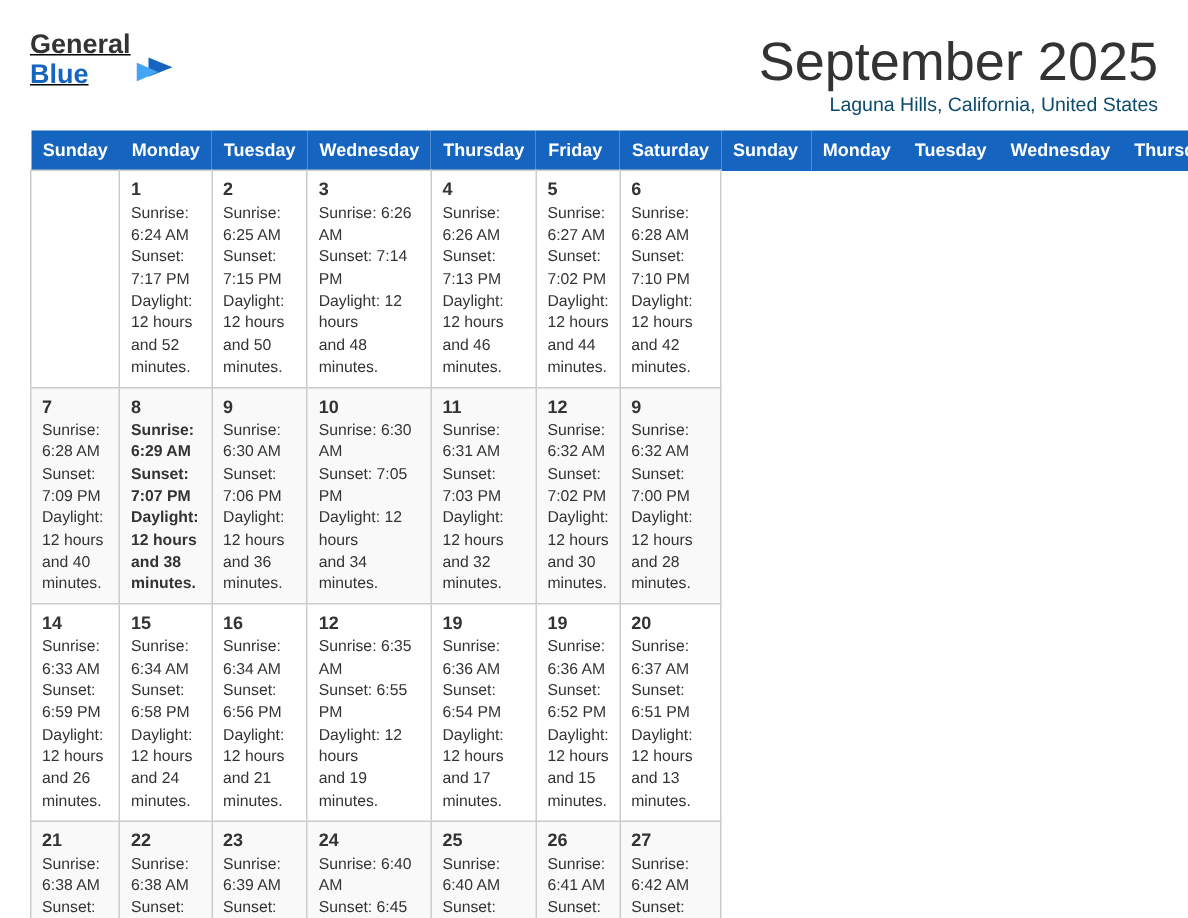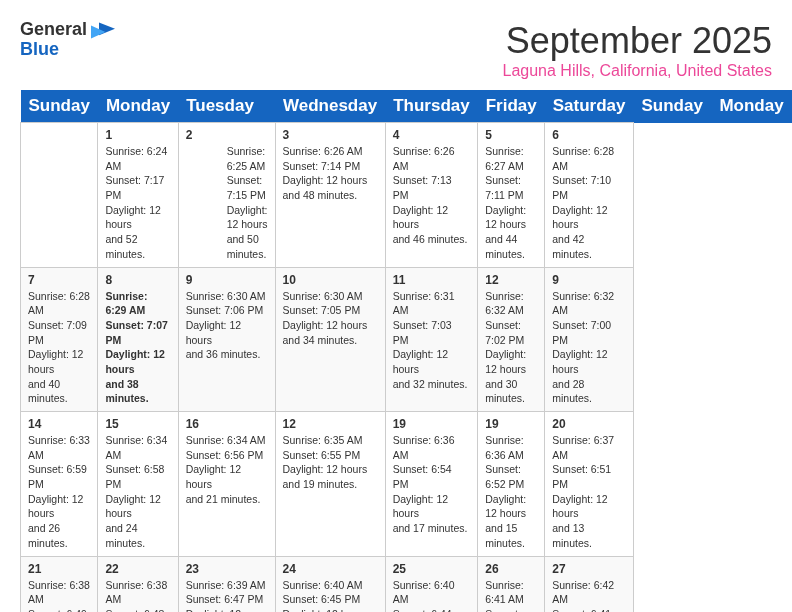--- a/index.html
+++ b/index.html
@@ -11,22 +11,23 @@
       padding: 20px;
     }
     .header {
       display: flex;
       justify-content: space-between;
       align-items: flex-start;
       margin-bottom: 10px;
     }
     .logo {
       display: flex;
-      align-items: flex-start;
+      align-items: flex-end;
       gap: 4px;
+      text-decoration: underline;
     }
     .logo-text {
       font-size: 18px;
       font-weight: bold;
       line-height: 1.1;
     }
     .logo-text .general { color: #333; }
     .logo-text .blue { color: #1565c0; }
     .logo-icon {
       width: 24px;
@@ -34,34 +35,34 @@
     }
     .title-block {
       text-align: right;
     }
     .month-title {
       font-size: 36px;
       font-weight: normal;
       color: #333;
     }
     .location {
-      font-size: 16px;
-      color: #ec4899;
+      font-size: 13px;
+      color: #0c4a6e;
     }
     table {
       width: 100%;
       border-collapse: collapse;
       font-size: 11px;
     }
     th {
       background: #1565c0;
       color: #fff;
       text-align: left;
       padding: 6px 8px;
-      font-size: 17px;
+      font-size: 12px;
       font-weight: bold;
     }
     td {
       border: 1px solid #ccc;
       vertical-align: top;
       padding: 5px 7px;
       width: calc(100% / 7);
       min-height: 80px;
       height: 90px;
     }
@@ -125,21 +126,21 @@
         <td class="empty-cell"></td>
         <td>
           <div class="day-number">1</div>
           <div class="day-info" style="white-space: pre-line;">Sunrise: 6:24 AM
 Sunset: 7:17 PM
 Daylight: 12 hours
 and 52 minutes.</div>
         </td>
         <td>
           <div class="day-number">2</div>
-          <div class="day-info" style="white-space: pre-line; margin-left: 41px;">Sunrise: 6:25 AM
+          <div class="day-info" style="white-space: pre-line;">Sunrise: 6:25 AM
 Sunset: 7:15 PM
 Daylight: 12 hours
 and 50 minutes.</div>
         </td>
         <td>
           <div class="day-number">3</div>
           <div class="day-info" style="white-space: pre-line;">Sunrise: 6:26 AM
 Sunset: 7:14 PM
 Daylight: 12 hours
 and 48 minutes.</div>
@@ -147,21 +148,21 @@
         <td>
           <div class="day-number">4</div>
           <div class="day-info" style="white-space: pre-line;">Sunrise: 6:26 AM
 Sunset: 7:13 PM
 Daylight: 12 hours
 and 46 minutes.</div>
         </td>
         <td>
           <div class="day-number">5</div>
           <div class="day-info" style="white-space: pre-line;">Sunrise: 6:27 AM
-Sunset: 7:11 PM
+Sunset: 7:02 PM
 Daylight: 12 hours
 and 44 minutes.</div>
         </td>
         <td>
           <div class="day-number">6</div>
           <div class="day-info" style="white-space: pre-line;">Sunrise: 6:28 AM
 Sunset: 7:10 PM
 Daylight: 12 hours
 and 42 minutes.</div>
         </td>

